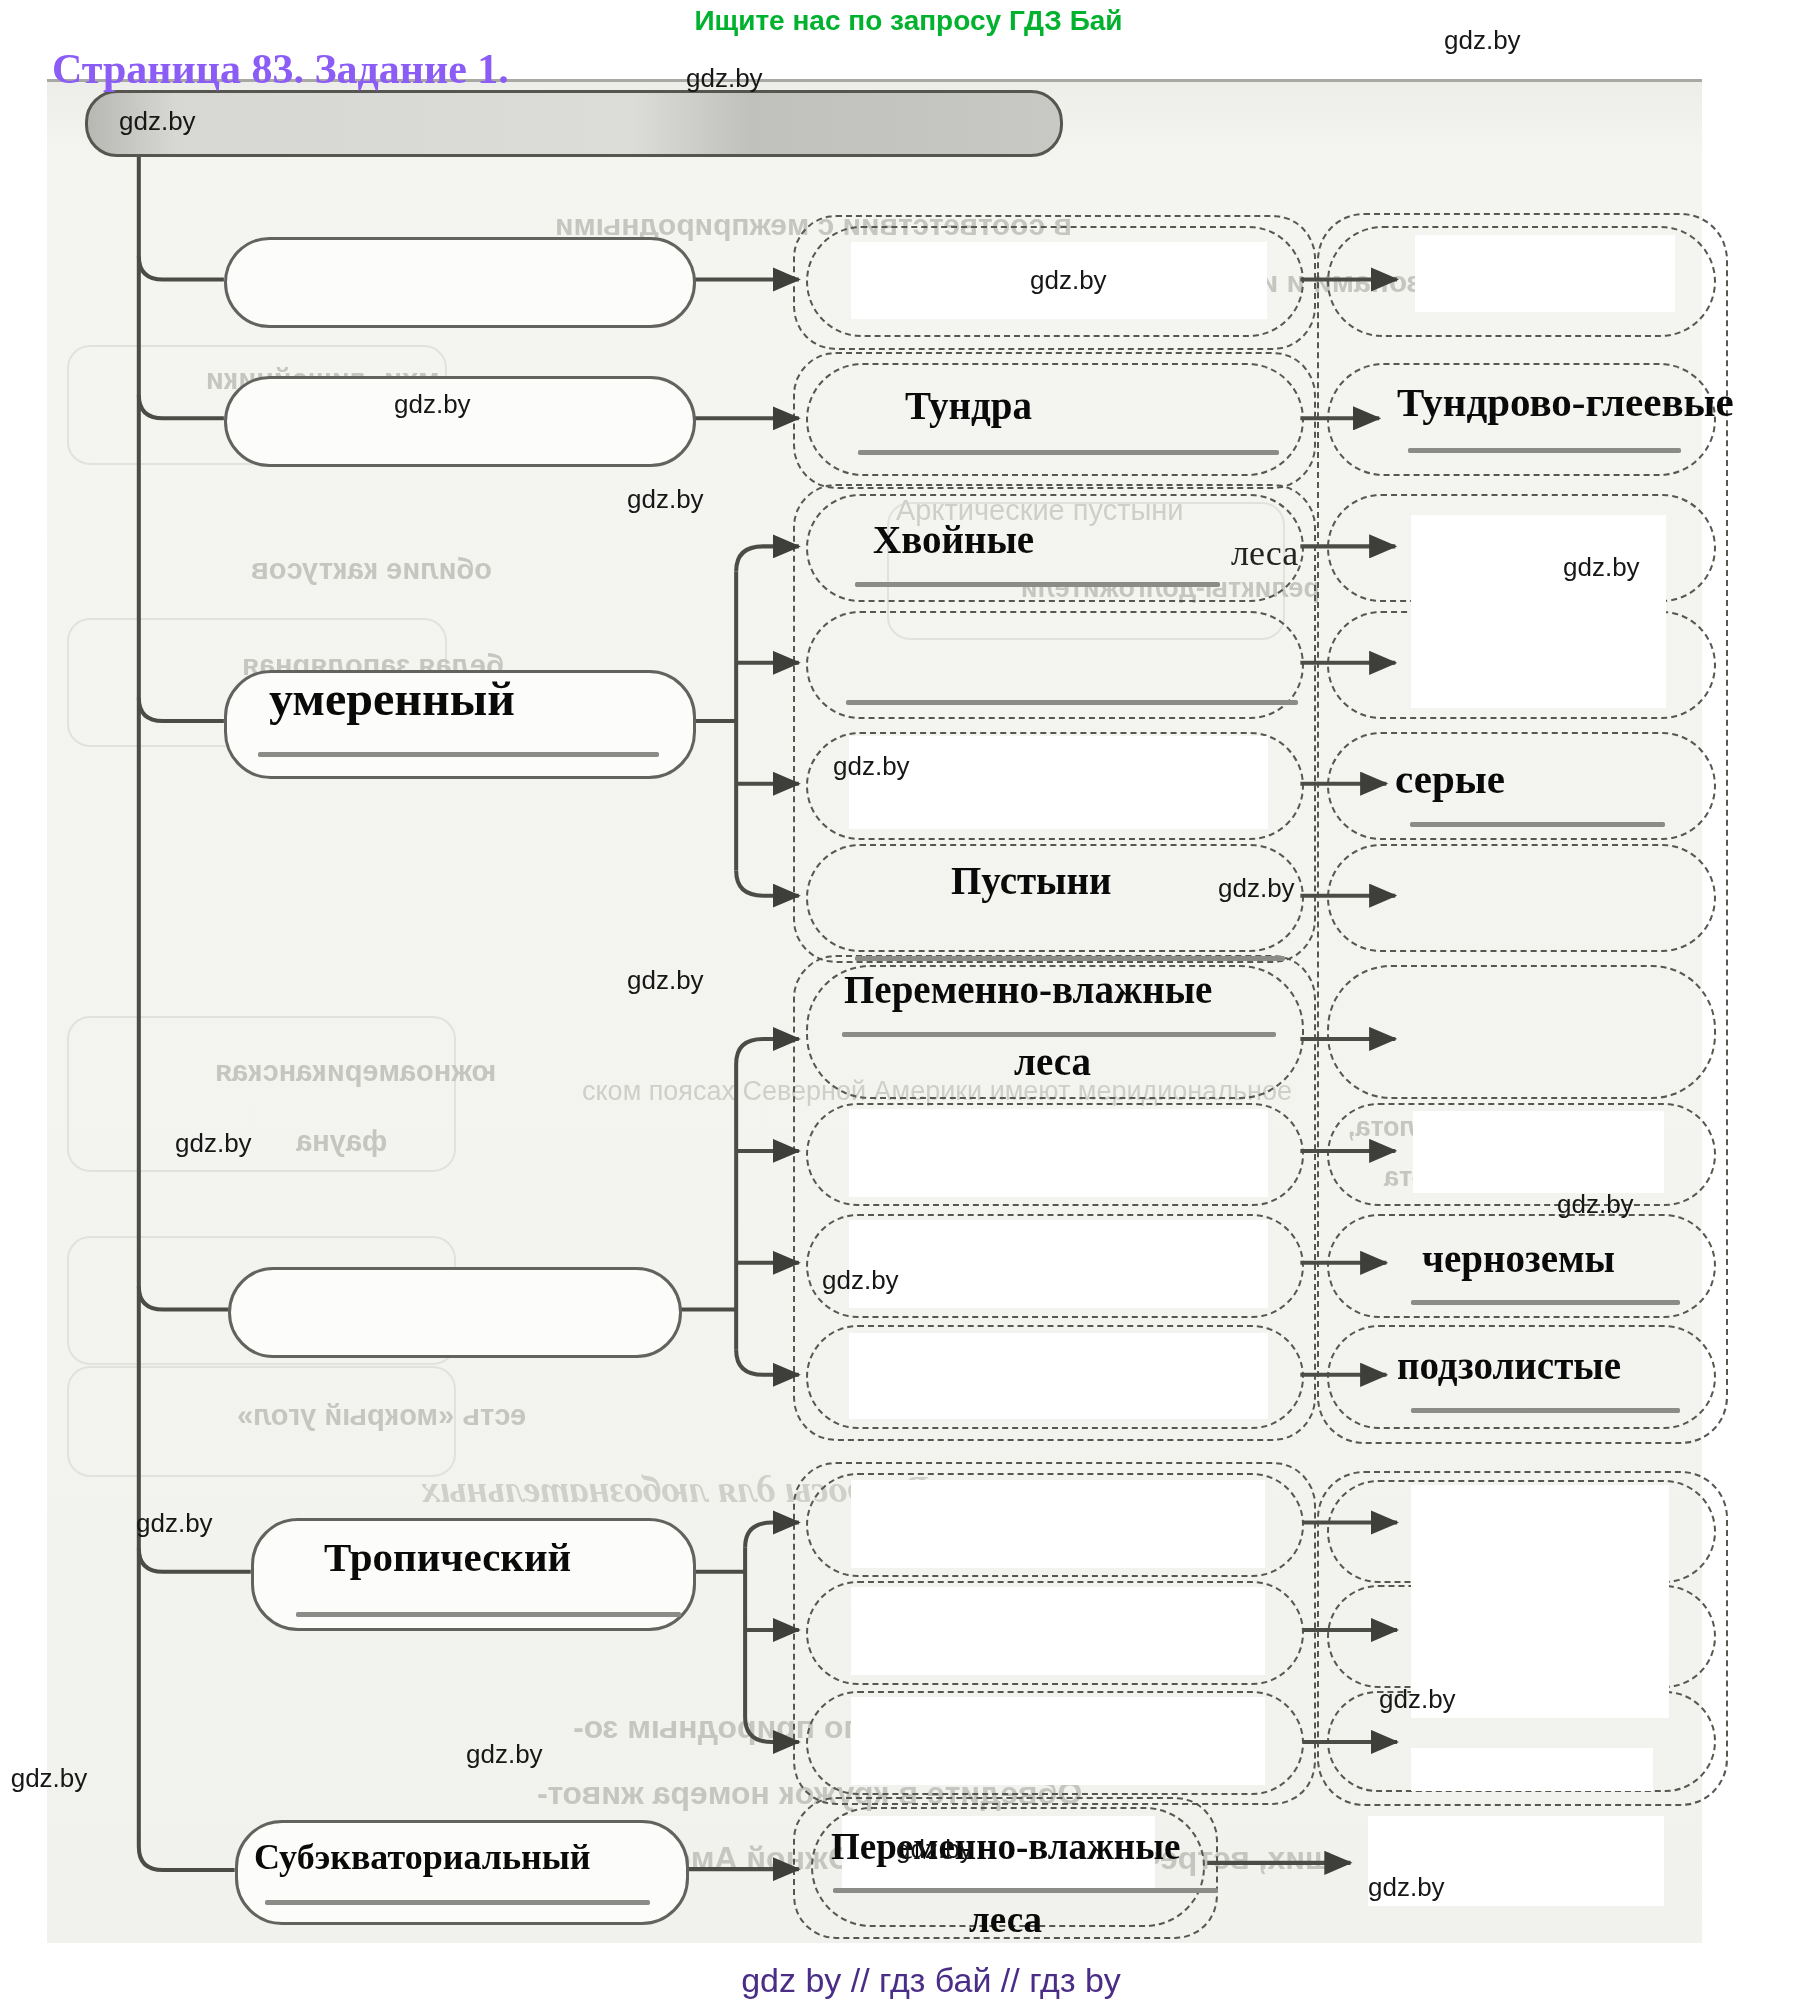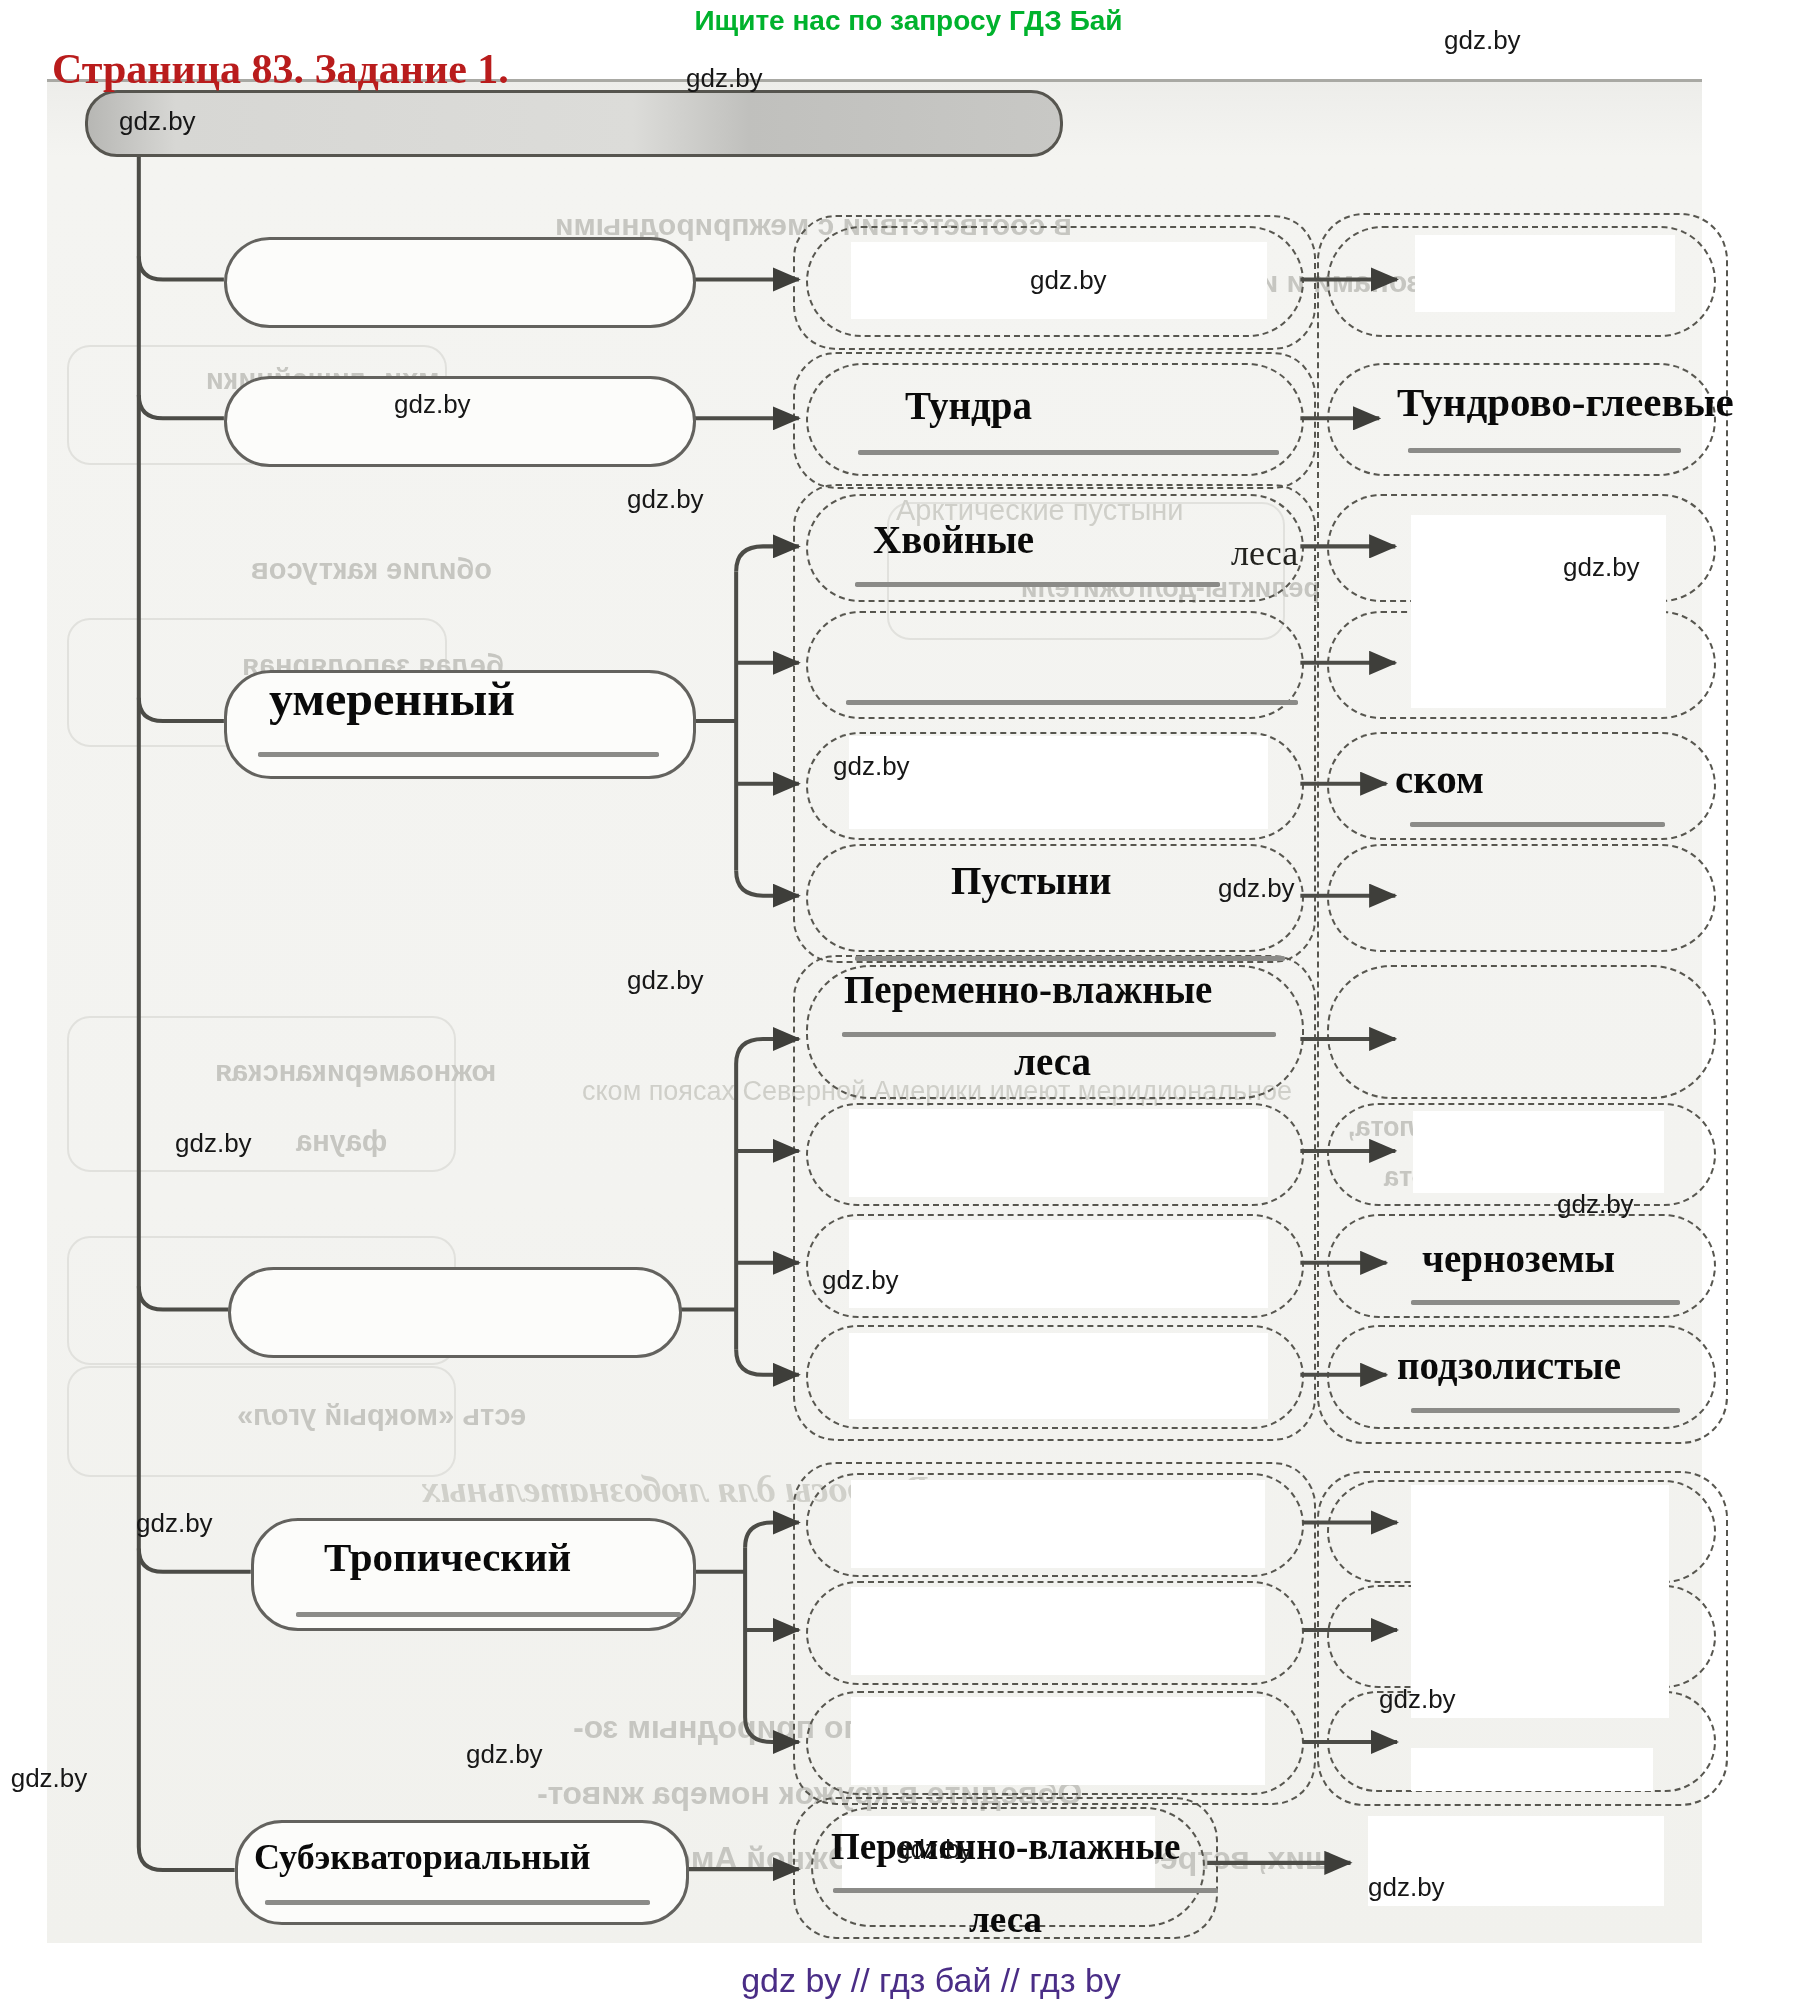--- a/index.html
+++ b/index.html
@@ -24,21 +24,21 @@
             background:linear-gradient(90deg,#b7b7b4 0%,#d7d7d4 9%,#dcdcd9 56%,#c0c0bd 68%,#c8c8c5 100%);}
   .ans{position:absolute;font-family:"Liberation Serif",serif;font-weight:bold;color:#0a0a0a;
        white-space:nowrap;z-index:6;line-height:1.1;}
   .printed{position:absolute;font-family:"Liberation Serif",serif;color:#23231f;
            white-space:nowrap;z-index:6;}
   .ul{position:absolute;background:#8b8b88;height:4.5px;border-radius:1.8px;z-index:6;}
   .wm{position:absolute;font:26px "Liberation Sans",sans-serif;color:#171717;z-index:7;white-space:nowrap;}
   .promo{position:absolute;left:537px;top:5.4px;width:743px;text-align:center;z-index:8;
          font:600 28px "Liberation Sans",sans-serif;color:#00b22d;}
   .title{position:absolute;left:52px;top:45px;z-index:8;white-space:nowrap;
-         font:bold 42px "Liberation Serif",serif;color:#b91c1c;}
+         font:bold 42px "Liberation Serif",serif;color:#8b5cf6;}
   .footer{position:absolute;left:555px;top:1961px;width:752px;text-align:center;z-index:8;
           font:34px "Liberation Sans",sans-serif;color:#4a2d86;}
 </style>
 </head>
 <body>
 
 <div id="canvas">
 
   <div class="scan"></div>
 
@@ -218,21 +218,21 @@
   <div class="ul" style="left:842px;top:1032px;width:434px;"></div>
   <div class="ans" style="left:1014px;top:1041px;font-size:39px;">леса</div>
 
   <div class="ans" style="left:831px;top:1827px;font-size:37px;">Переменно-влажные</div>
   <div class="ul" style="left:833px;top:1888px;width:385px;"></div>
   <div class="ans" style="left:969px;top:1900px;font-size:37px;">леса</div>
 
   <div class="ans" style="left:1397px;top:380px;font-size:41px;">Тундрово-глеевые</div>
   <div class="ul" style="left:1408px;top:448px;width:273px;"></div>
 
-  <div class="ans" style="left:1395px;top:757px;font-size:41px;">ском</div>
+  <div class="ans" style="left:1395px;top:757px;font-size:41px;">серые</div>
   <div class="ul" style="left:1410px;top:822px;width:255px;"></div>
 
   <div class="ans" style="left:1422px;top:1238px;font-size:39px;">черноземы</div>
   <div class="ul" style="left:1411px;top:1300px;width:269px;"></div>
 
   <div class="ans" style="left:1397px;top:1345px;font-size:39px;">подзолистые</div>
   <div class="ul" style="left:1411px;top:1408px;width:269px;"></div>
 
   <div class="wm" style="left:1444px;top:25px;">gdz.by</div>
   <div class="wm" style="left:686px;top:63px;">gdz.by</div>

